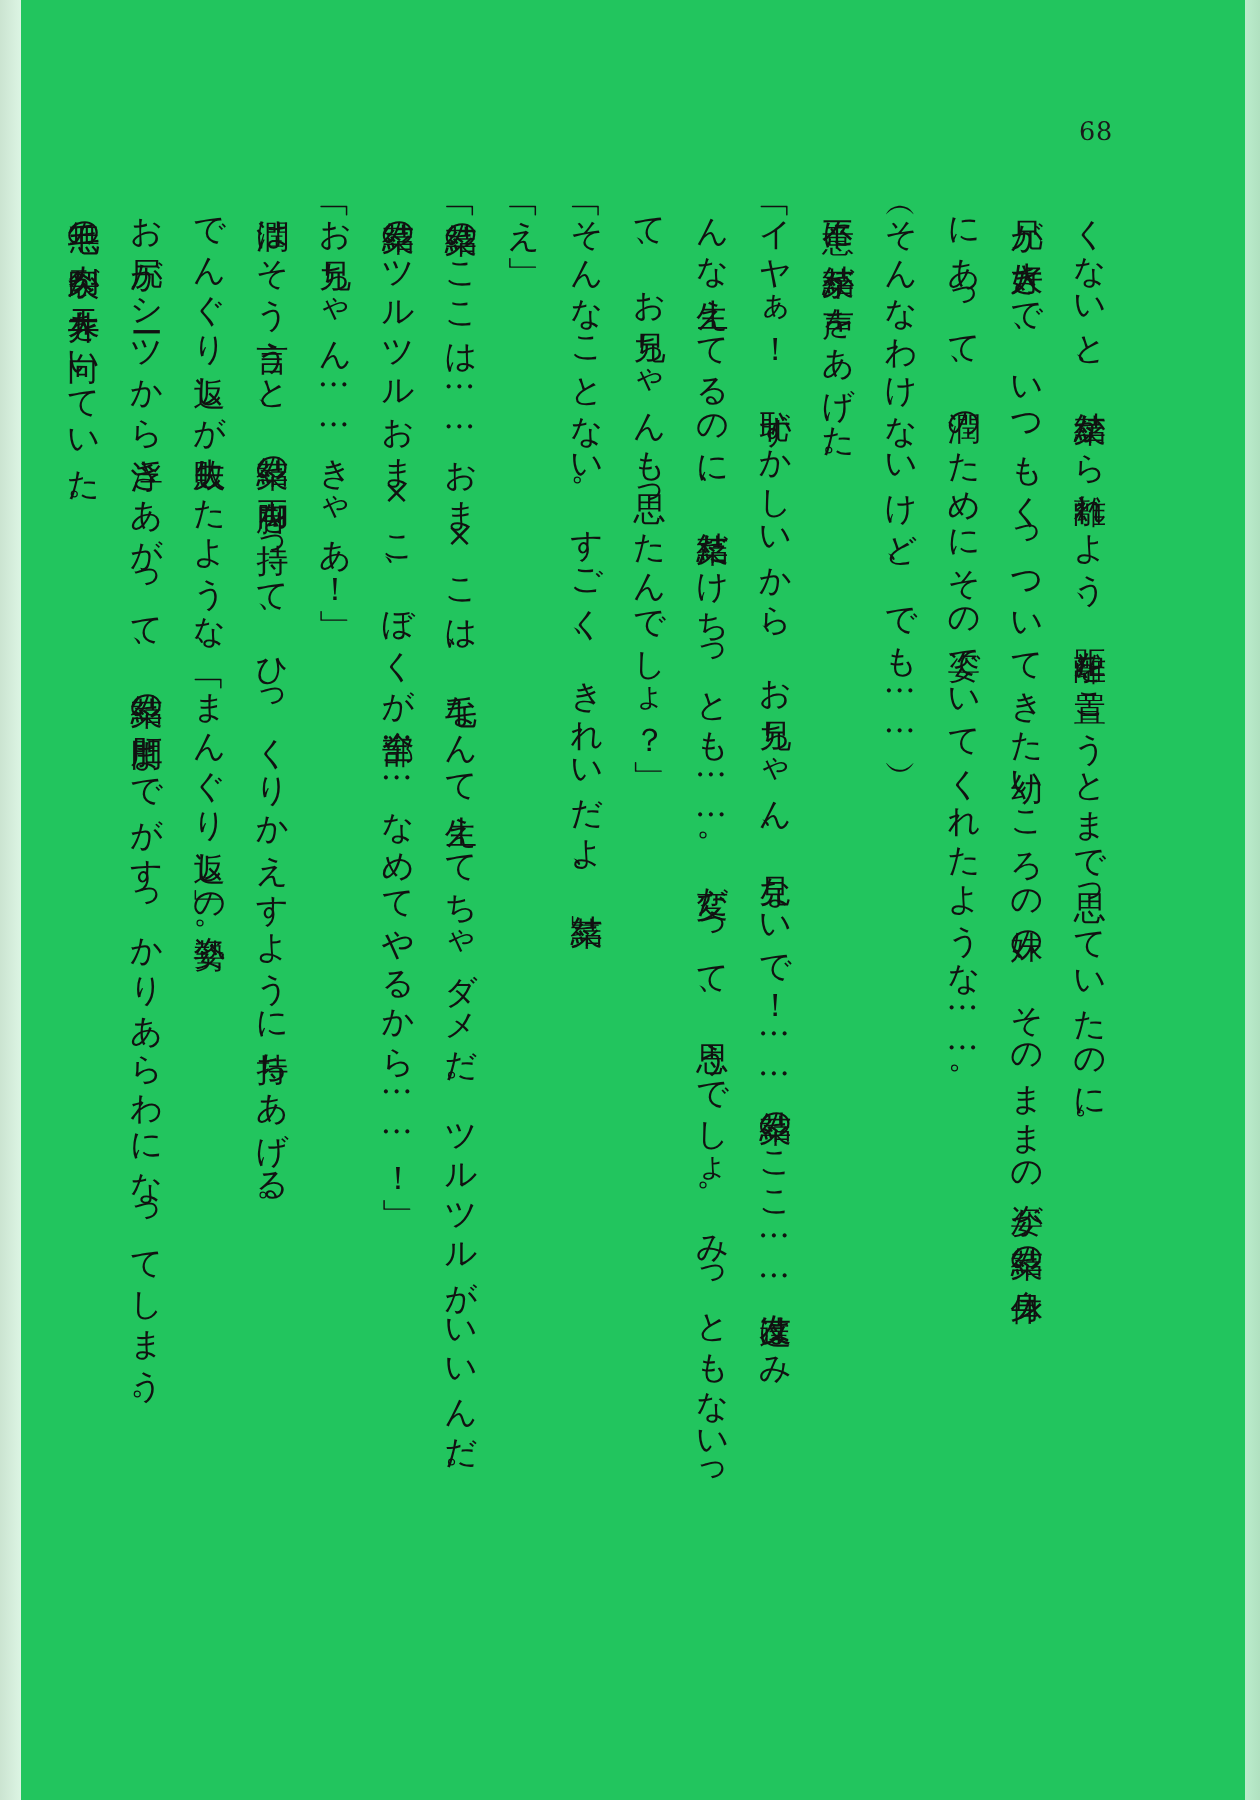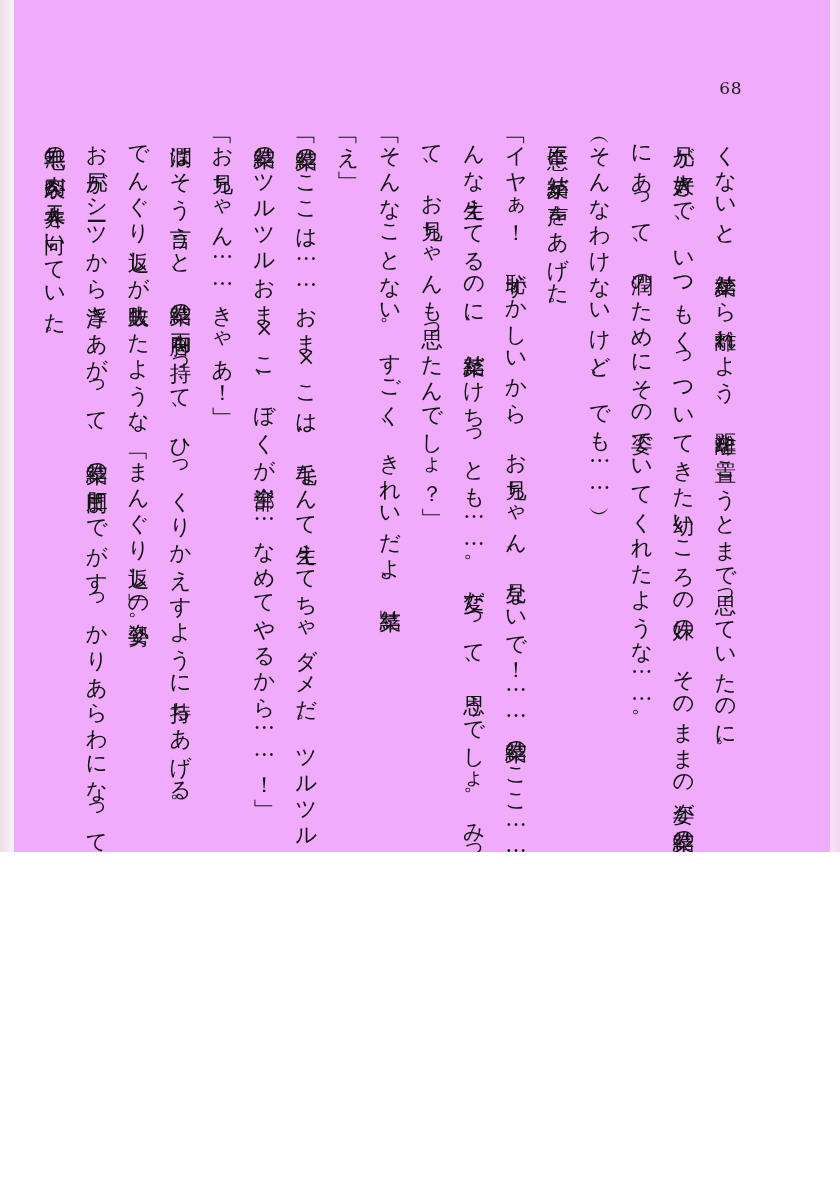--- a/index.html
+++ b/index.html
@@ -3,22 +3,22 @@
 <meta charset="utf-8">
 <style>
   html, body {
     margin: 0;
     padding: 0;
     background: #ffffff;
   }
   #page {
     position: relative;
     width: 840px;
-    height: 852px;
-    background: #f0abfc;
+    height: 1200px;
+    background: #22c55e;
     overflow: hidden;
     font-family: "DejaVu Serif", serif;
   }
   
   #page::before {
     content: "";
     position: absolute;
     left: 0; top: 0;
     width: 14px; height: 100%;
     background: linear-gradient(to right, #e9e9e5, #fdfdfb);

